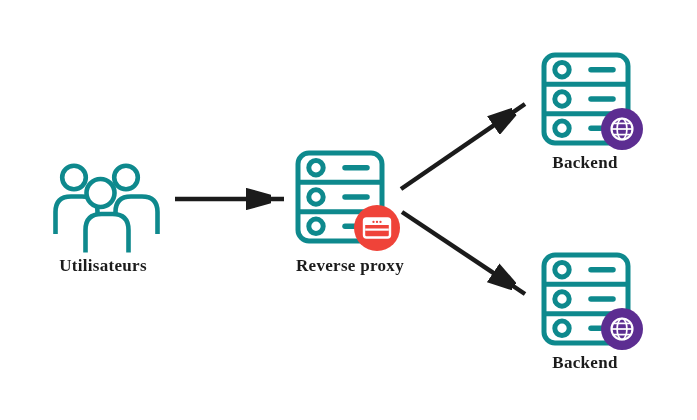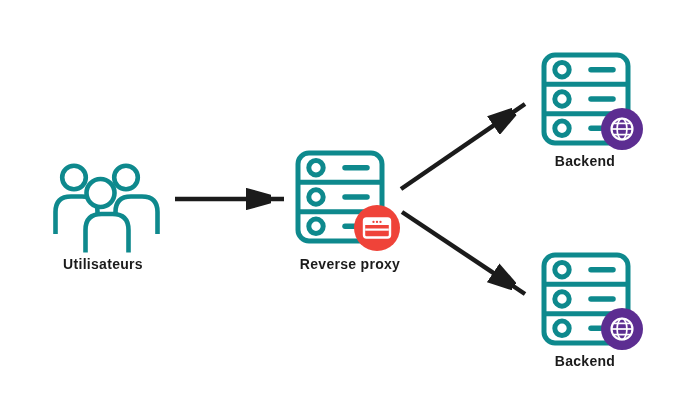--- a/index.html
+++ b/index.html
@@ -7,22 +7,22 @@
   }
   html,body{margin:0;padding:0;background:var(--background);}
   .canvas{
     position:relative;width:697px;height:420px;overflow:hidden;
     background:var(--background);
     font-family:"Liberation Sans", sans-serif;
   }
   .abs{position:absolute;}
   .node-label{
     position:absolute;transform:translateX(-50%);
-    font-size:14px;font-weight:bold;color:var(--ink);
-    letter-spacing:.3px;white-space:nowrap;
+    font-size:17px;font-weight:bold;color:var(--ink);
+    letter-spacing:.3px;white-space:nowrap;font-family:Liberation Serif, serif;
   }
   .st{stroke:var(--teal);}
   .arrow{stroke:var(--ink);}
   .arrowhead{fill:var(--ink);}
   svg{display:block;}
 </style>
 </head>
 <body>
 
 <div class="canvas">

